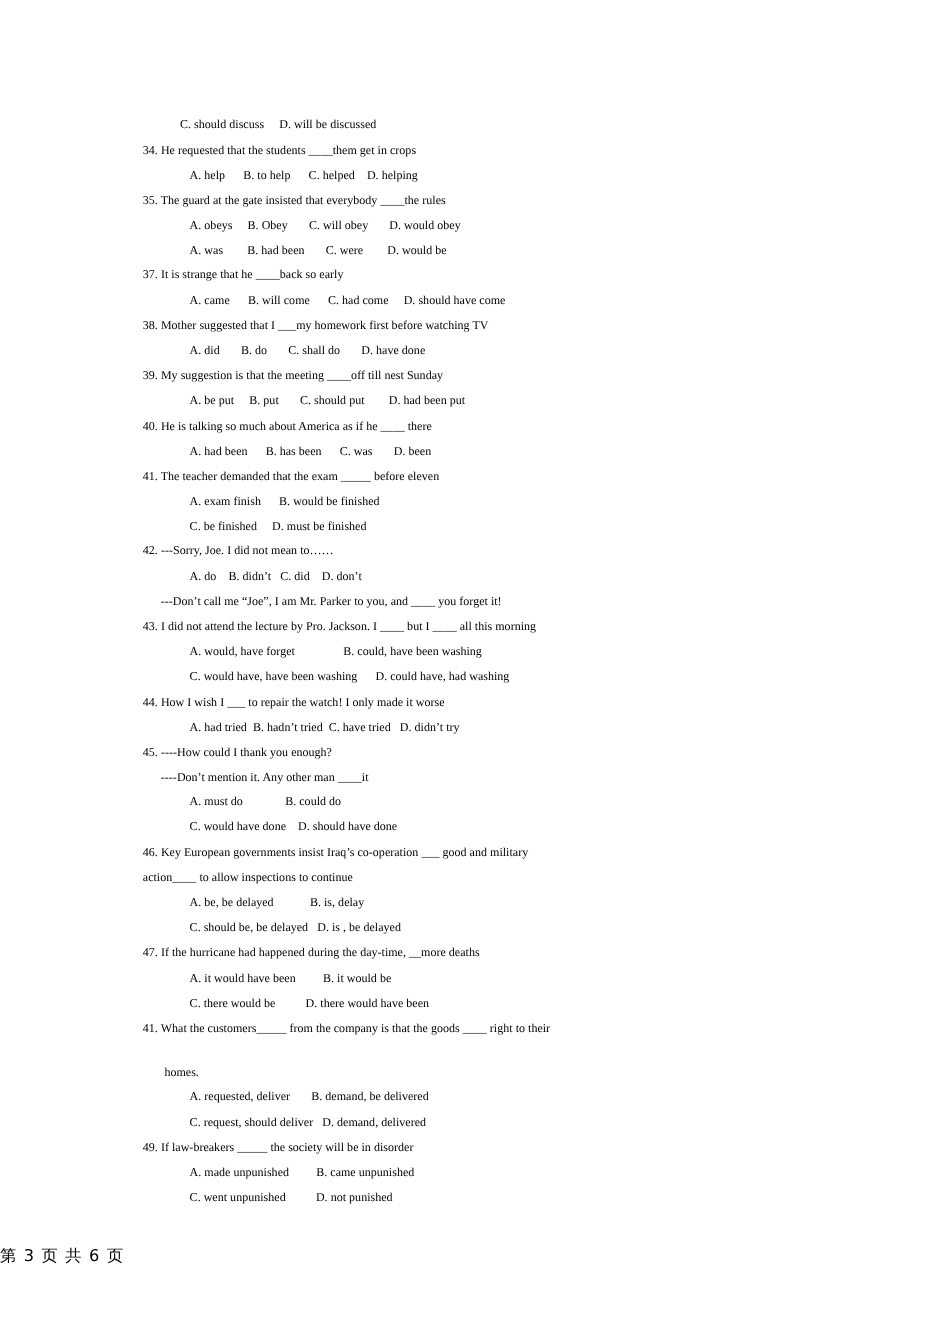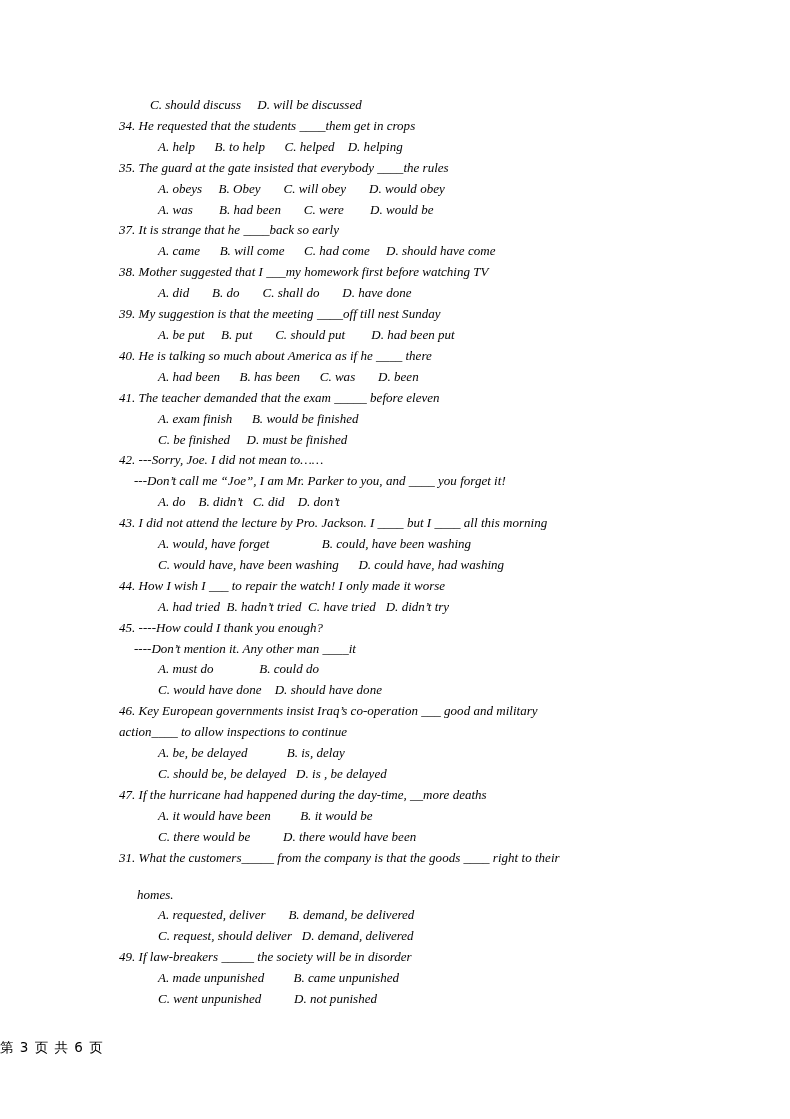--- a/index.html
+++ b/index.html
@@ -24,26 +24,25 @@
     height: 1119px;
     background: #ffffff;
   }
   .content {
     position: absolute;
     left: 119px;
     top: 95px;
     width: 560px;
   }
   .line {
-    font-size: 13px;
+    font-size: 10px;
     line-height: 20.9px;
     white-space: pre-wrap;
     letter-spacing: 0.02px;
     text-rendering: optimizeLegibility;
-    font-style: italic;
   }
   
   .q {
     text-indent: 0;
   }
   
   .opt {
     padding-left: 39px;
   }
   
@@ -93,39 +92,39 @@
     <div class="line q">38. Mother suggested that I ___my homework first before watching TV</div>
     <div class="line opt">A. did       B. do       C. shall do       D. have done</div>
     <div class="line q">39. My suggestion is that the meeting ____off till nest Sunday</div>
     <div class="line opt">A. be put     B. put       C. should put        D. had been put</div>
     <div class="line q">40. He is talking so much about America as if he ____ there</div>
     <div class="line opt">A. had been      B. has been      C. was       D. been</div>
     <div class="line q">41. The teacher demanded that the exam _____ before eleven</div>
     <div class="line opt">A. exam finish      B. would be finished</div>
     <div class="line opt">C. be finished     D. must be finished</div>
     <div class="line q">42. ---Sorry, Joe. I did not mean to……</div>
+    <div class="line opt">A. do    B. didn’t   C. did    D. don’t</div>
     <div class="line dlg2">---Don’t call me “Joe”, I am Mr. Parker to you, and ____ you forget it!</div>
-    <div class="line opt">A. do    B. didn’t   C. did    D. don’t</div>
     <div class="line q">43. I did not attend the lecture by Pro. Jackson. I ____ but I ____ all this morning</div>
     <div class="line opt">A. would, have forget                B. could, have been washing</div>
     <div class="line opt">C. would have, have been washing      D. could have, had washing</div>
     <div class="line q">44. How I wish I ___ to repair the watch! I only made it worse</div>
     <div class="line opt">A. had tried  B. hadn’t tried  C. have tried   D. didn’t try</div>
     <div class="line q">45. ----How could I thank you enough?</div>
     <div class="line dlg2">----Don’t mention it. Any other man ____it</div>
     <div class="line opt">A. must do              B. could do</div>
     <div class="line opt">C. would have done    D. should have done</div>
     <div class="line q">46. Key European governments insist Iraq’s co-operation ___ good and military</div>
     <div class="line cont-flush">action____ to allow inspections to continue</div>
     <div class="line opt">A. be, be delayed            B. is, delay</div>
     <div class="line opt">C. should be, be delayed   D. is , be delayed</div>
     <div class="line q">47. If the hurricane had happened during the day-time, __more deaths</div>
     <div class="line opt">A. it would have been         B. it would be</div>
     <div class="line opt">C. there would be          D. there would have been</div>
-    <div class="line q">31. What the customers_____ from the company is that the goods ____ right to their</div>
+    <div class="line q">41. What the customers_____ from the company is that the goods ____ right to their</div>
     <div class="line cont-indent">homes.</div>
     <div class="line opt">A. requested, deliver       B. demand, be delivered</div>
     <div class="line opt">C. request, should deliver   D. demand, delivered</div>
     <div class="line q">49. If law-breakers _____ the society will be in disorder</div>
     <div class="line opt">A. made unpunished         B. came unpunished</div>
     <div class="line opt">C. went unpunished          D. not punished</div>
 
   </div>
 
   <div class="footer">第 3 页 共 6 页</div>

